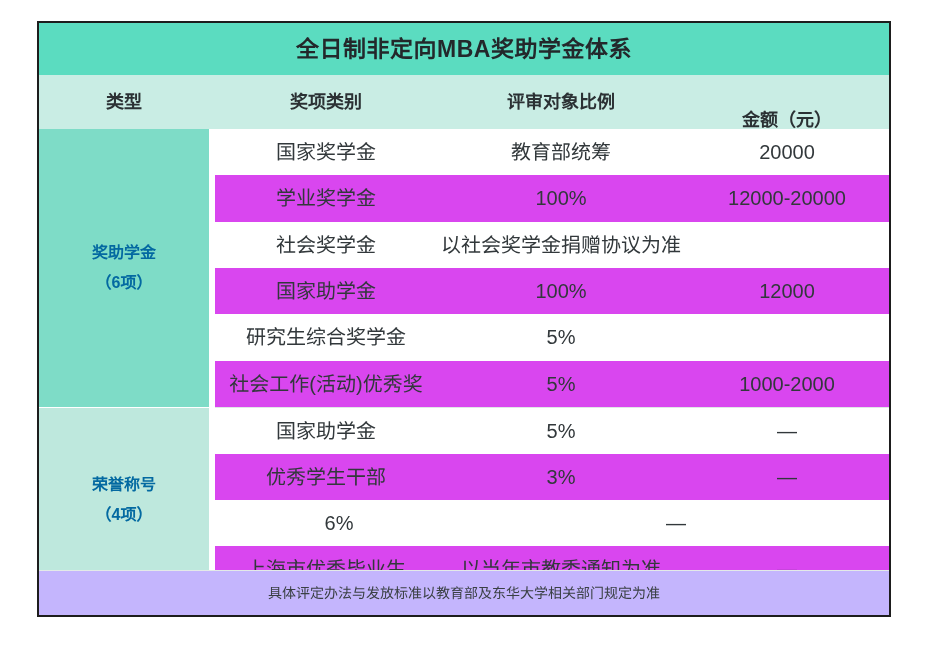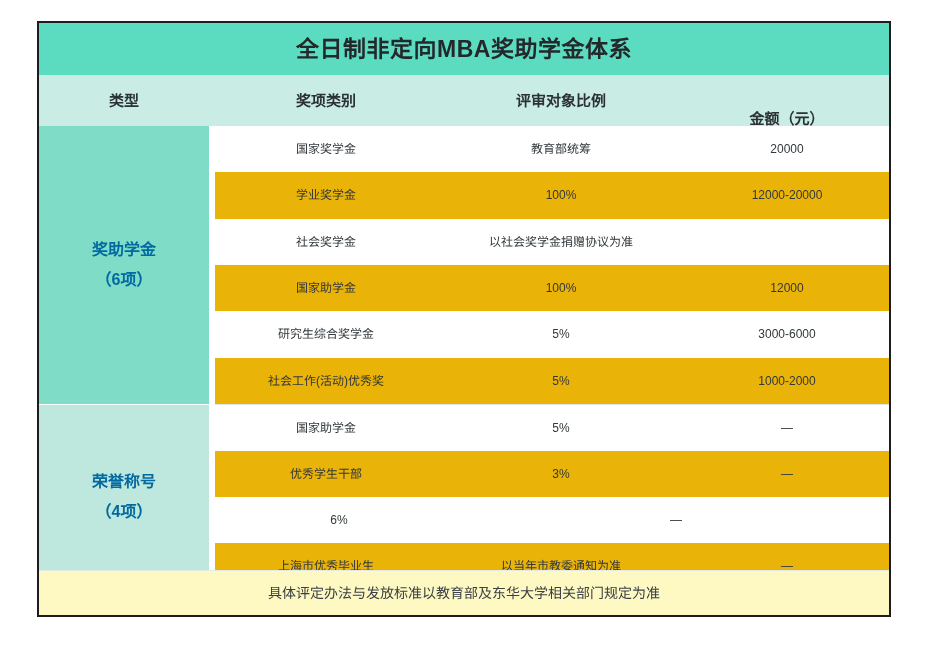--- a/index.html
+++ b/index.html
@@ -54,21 +54,21 @@
   }
 
   
   .head-row {
     flex: 0 0 43px;
     background: #C9EDE4;
     display: flex;
     align-items: center;
   }
   .head-cell {
-    font-size: 15px;
+    font-size: 18px;
     font-weight: bold;
     color: #2b3134;
     text-align: center;
     line-height: 1;
   }
 
   
   .c-type   { flex: 0 0 170px; }
   .c-gap    { flex: 0 0 6px; }
   .c-award  { flex: 0 0 222px; }
@@ -117,24 +117,24 @@
     min-width: 0;
   }
 
   .data-row {
     flex: 1 1 0;
     display: flex;
     align-items: center;
     min-height: 0;
   }
   .data-row.stripe-a { background: #ffffff; }
-  .data-row.stripe-b { background: #eab308; justify-content: center; }
+  .data-row.stripe-b { background: #d946ef; justify-content: center; }
 
   .cell {
-    font-size: 12px;
+    font-size: 20px;
     color: #32383b;
     text-align: center;
     line-height: 1.2;
     white-space: nowrap;
     overflow: hidden;
     text-overflow: ellipsis;
   }
   .cell.r-award  { flex: 0 0 222px; }
   .cell.r-ratio  { flex: 0 0 248px; }
   .cell.r-amount { flex: 1 1 auto; }
@@ -142,21 +142,21 @@
   .group-divider {
     flex: 0 0 1px;
     background: #dfe7e5;
     margin-left: 176px;
   }
 
   
   .foot-row {
     flex: 0 0 auto;
     height: 44px;
-    background: #fef9c3;
+    background: #c4b5fd;
     border-top: 1px solid #e3eae8;
     display: flex;
     align-items: center;
     justify-content: center;
   }
   .foot-row .foot-text {
     font-size: 14px;
     color: #3a4044;
     line-height: 1;
   }
@@ -209,21 +209,20 @@
 
           <div class="data-row stripe-b">
             <div class="cell r-award">国家助学金</div>
             <div class="cell r-ratio">100%</div>
             <div class="cell r-amount">12000</div>
           </div>
 
           <div class="data-row stripe-a">
             <div class="cell r-award">研究生综合奖学金</div>
             <div class="cell r-ratio">5%</div>
-            <div class="cell r-amount">3000-6000</div>
           </div>
 
           <div class="data-row stripe-b">
             <div class="cell r-award">社会工作(活动)优秀奖</div>
             <div class="cell r-ratio">5%</div>
             <div class="cell r-amount">1000-2000</div>
           </div>
 
         </div>
       </div>

